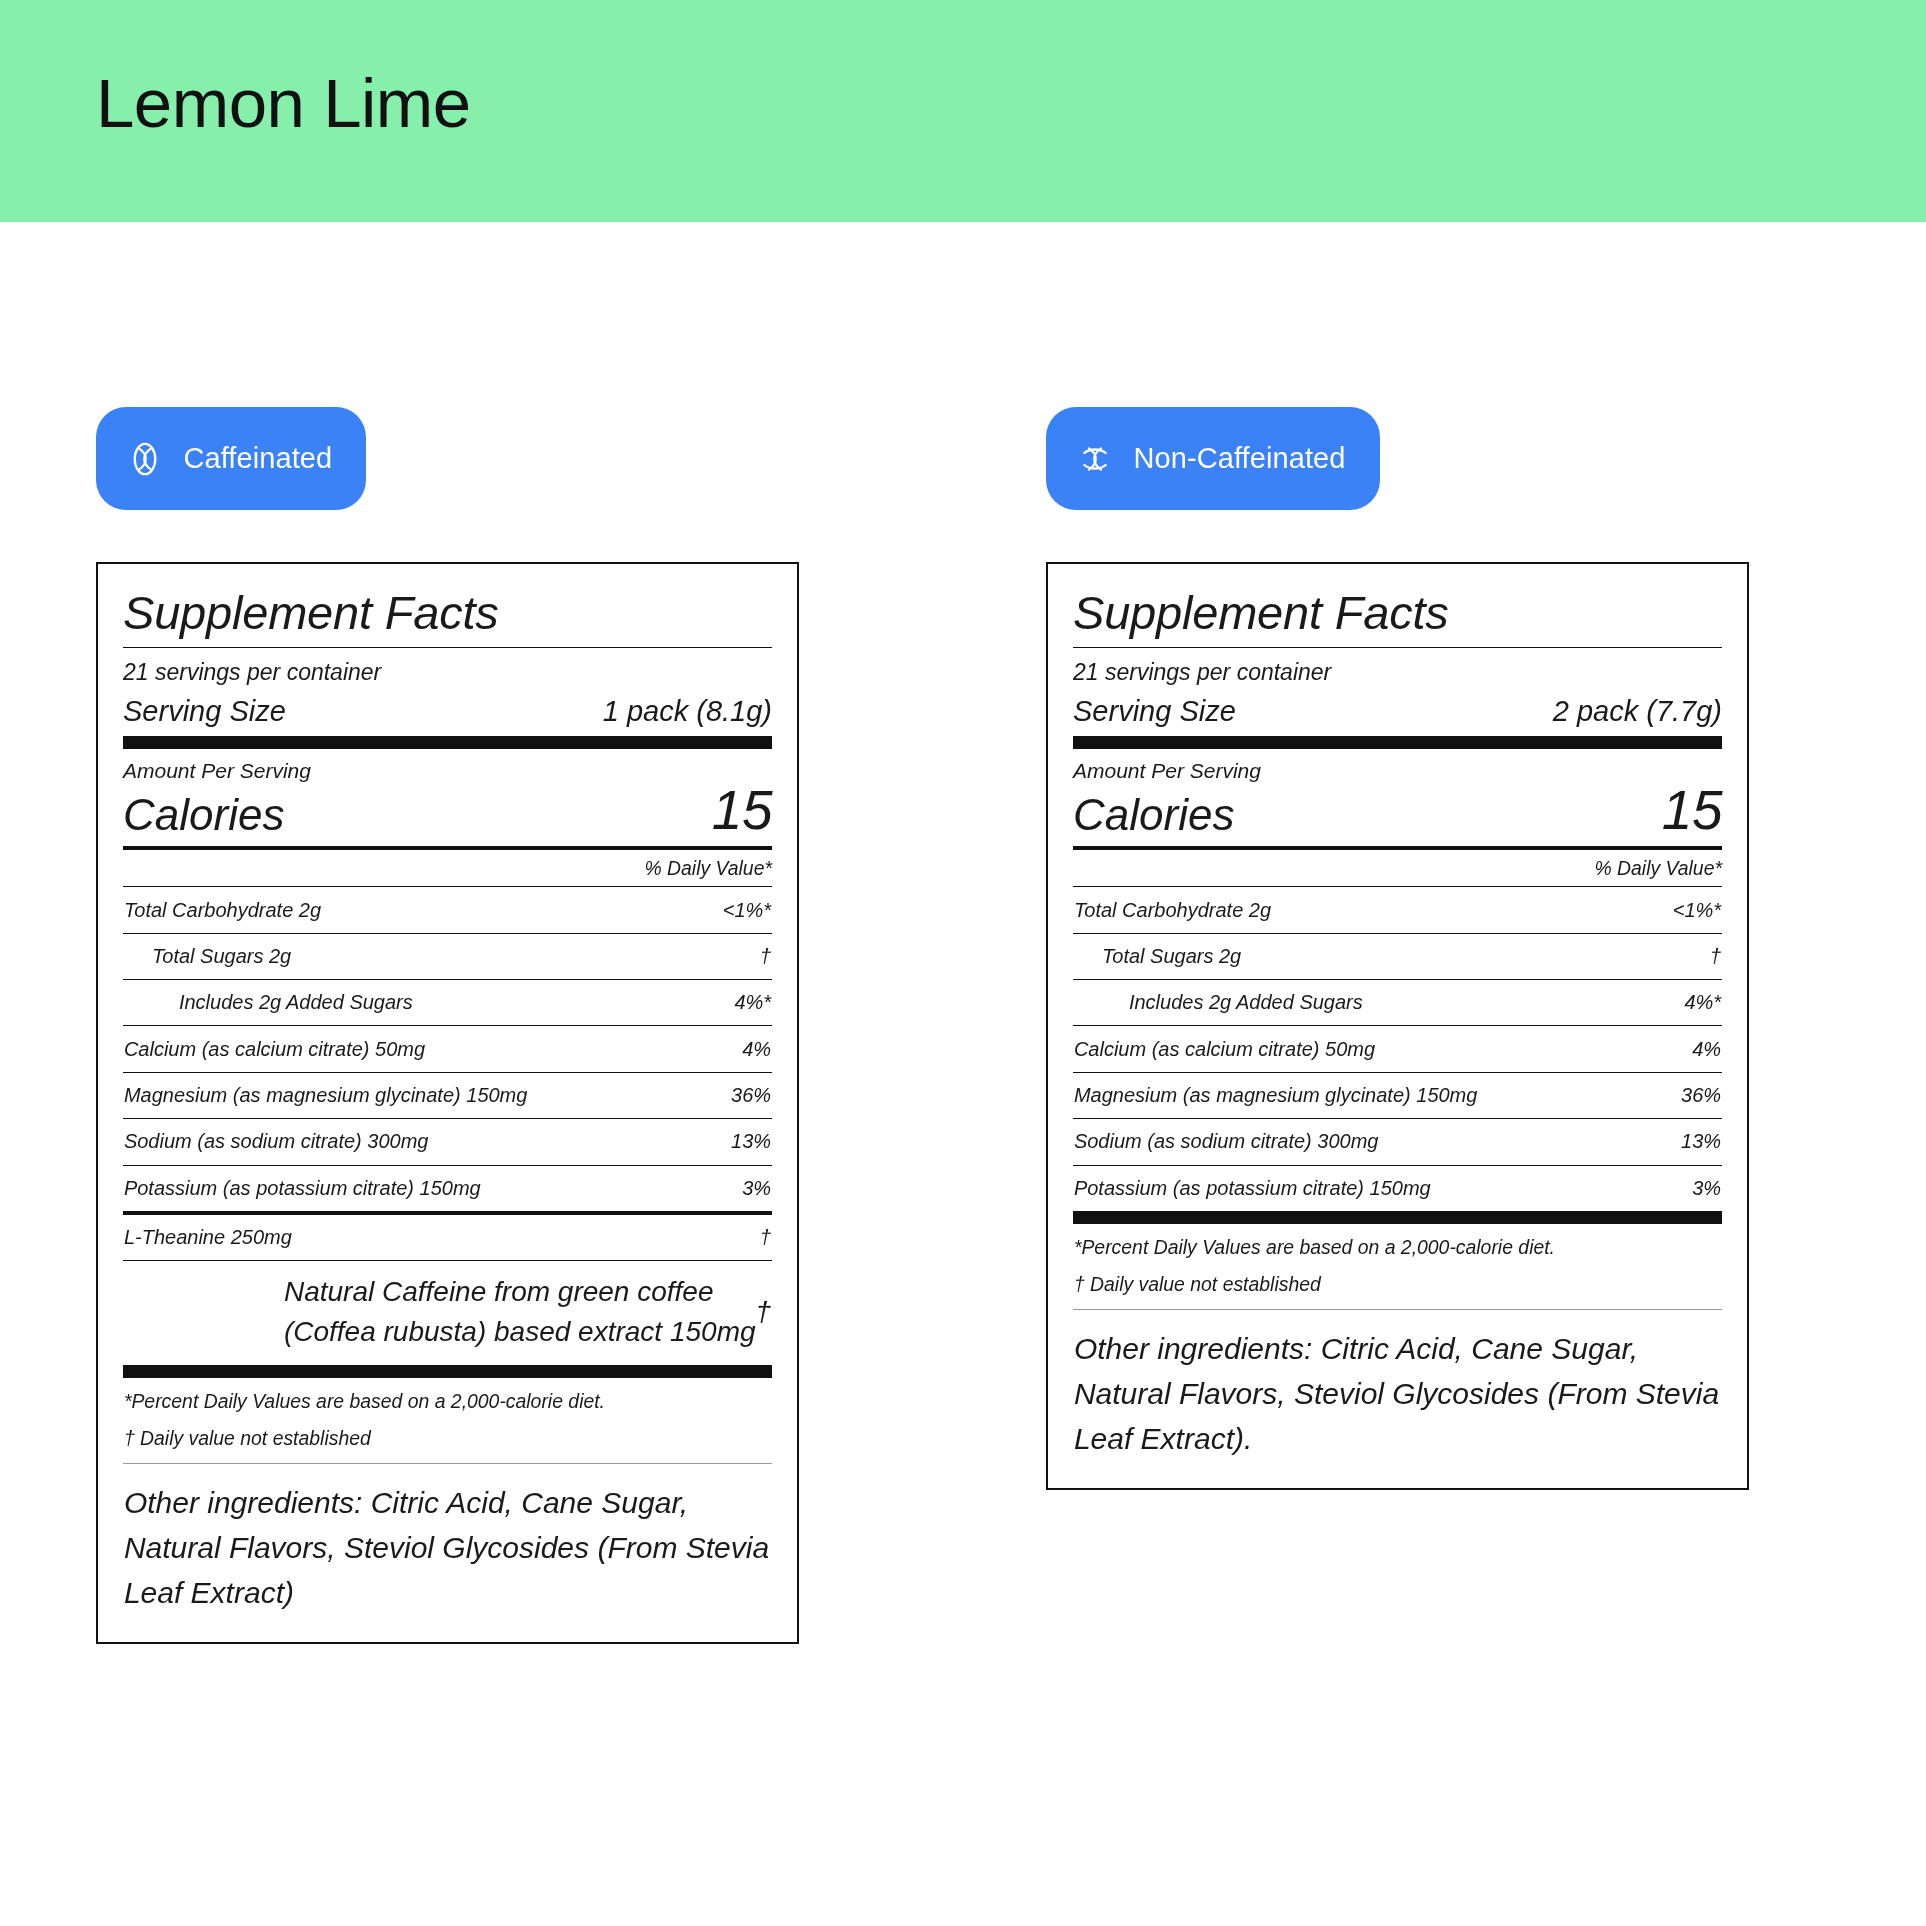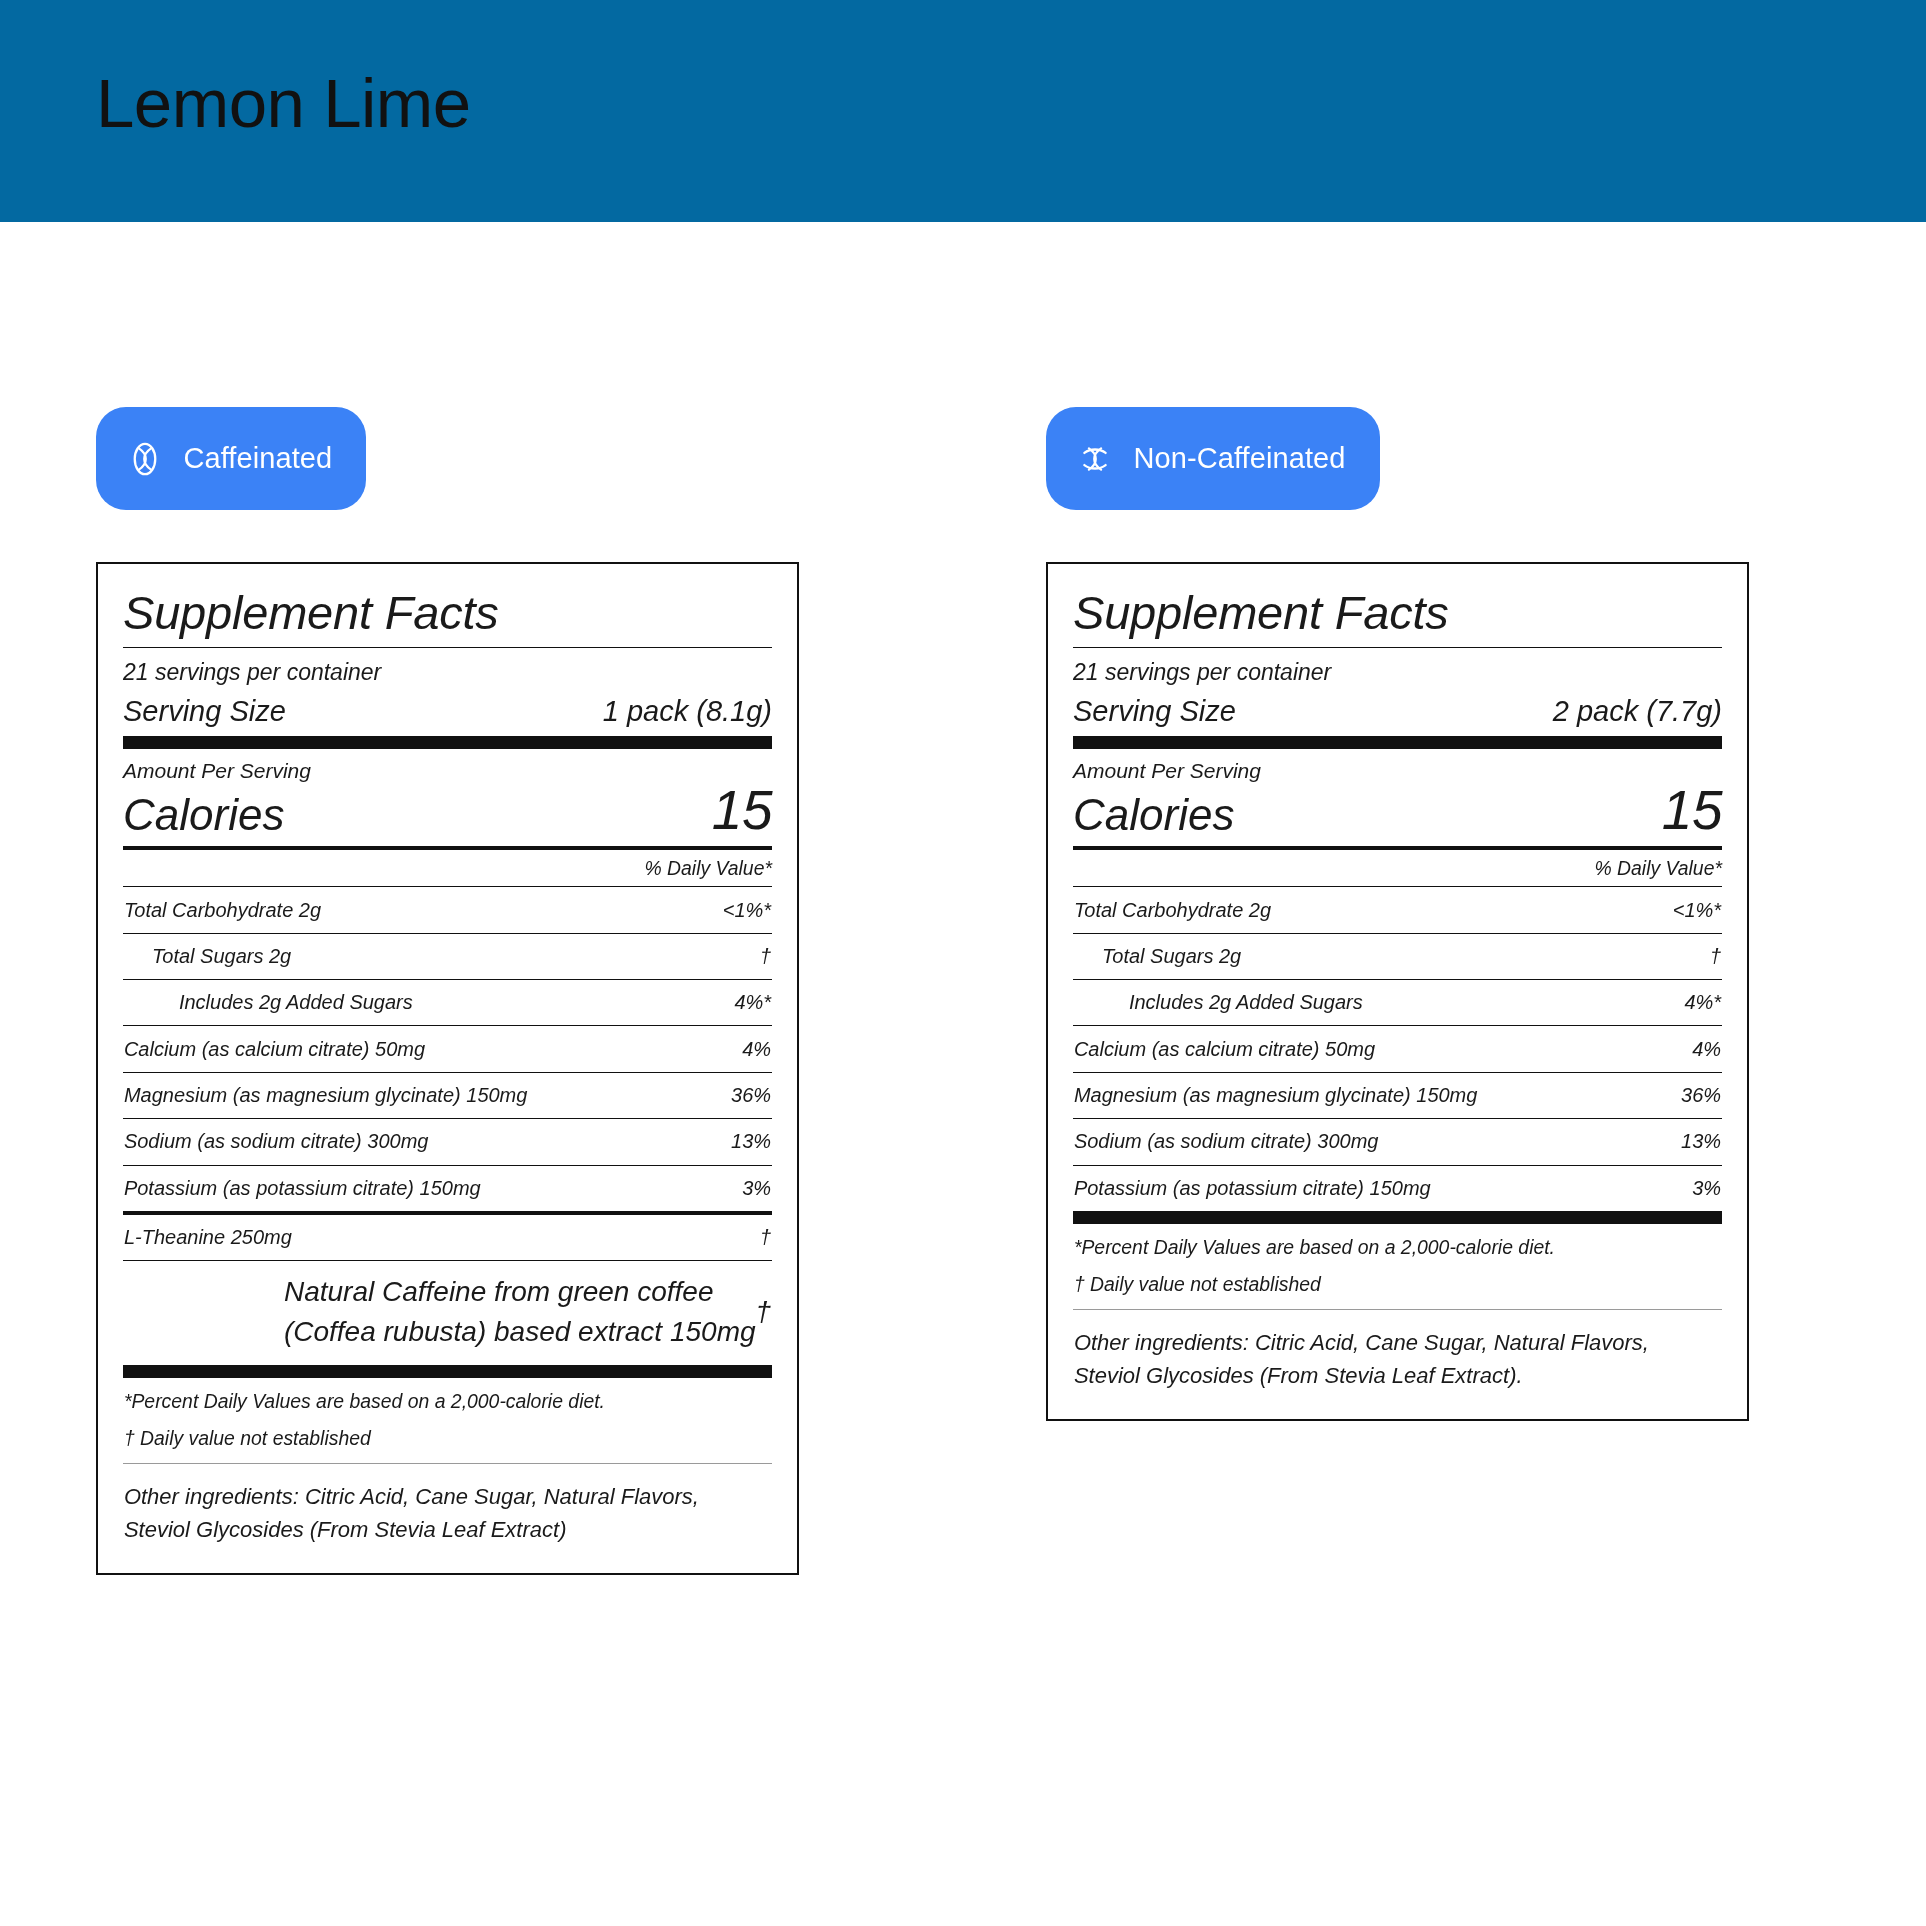--- a/index.html
+++ b/index.html
@@ -19,21 +19,21 @@
     overflow: hidden;
     background: #ffffff;
   }
 
   
   .banner {
     position: absolute;
     top: 0; left: 0;
     width: 1926px;
     height: 222px;
-    background: #0369a1;
+    background: #86efac;
   }
   .banner-title {
     position: absolute;
     left: 96px;
     top: 69px;
     font-size: 69px;
     font-weight: 400;
     letter-spacing: -0.5px;
     color: #111111;
     line-height: 1;
@@ -150,21 +150,21 @@
   }
 
   .footnote {
     font-size: 19.4px;
     padding: 11px 0.9px 1.8px 0.9px;
     line-height: 1.3;
   }
   .footnote.second { padding-top: 10.2px; padding-bottom: 12px; }
 
   .other-ing {
-    font-size: 22px;
+    font-size: 30px;
     line-height: 1.5;
     padding: 15.7px 0.9px 0.9px 0.9px;
   }
 </style>
 </head>
 <body>
 
 <div class="page">
 
   <div class="banner">

